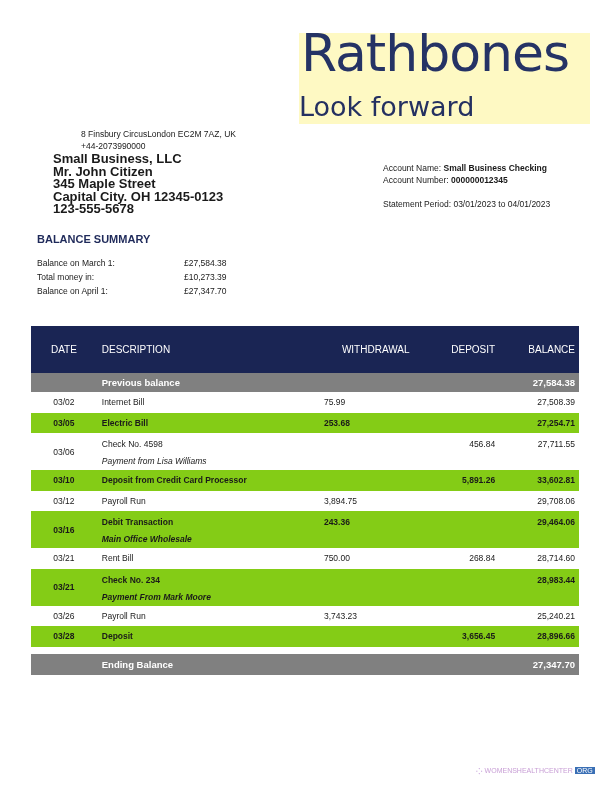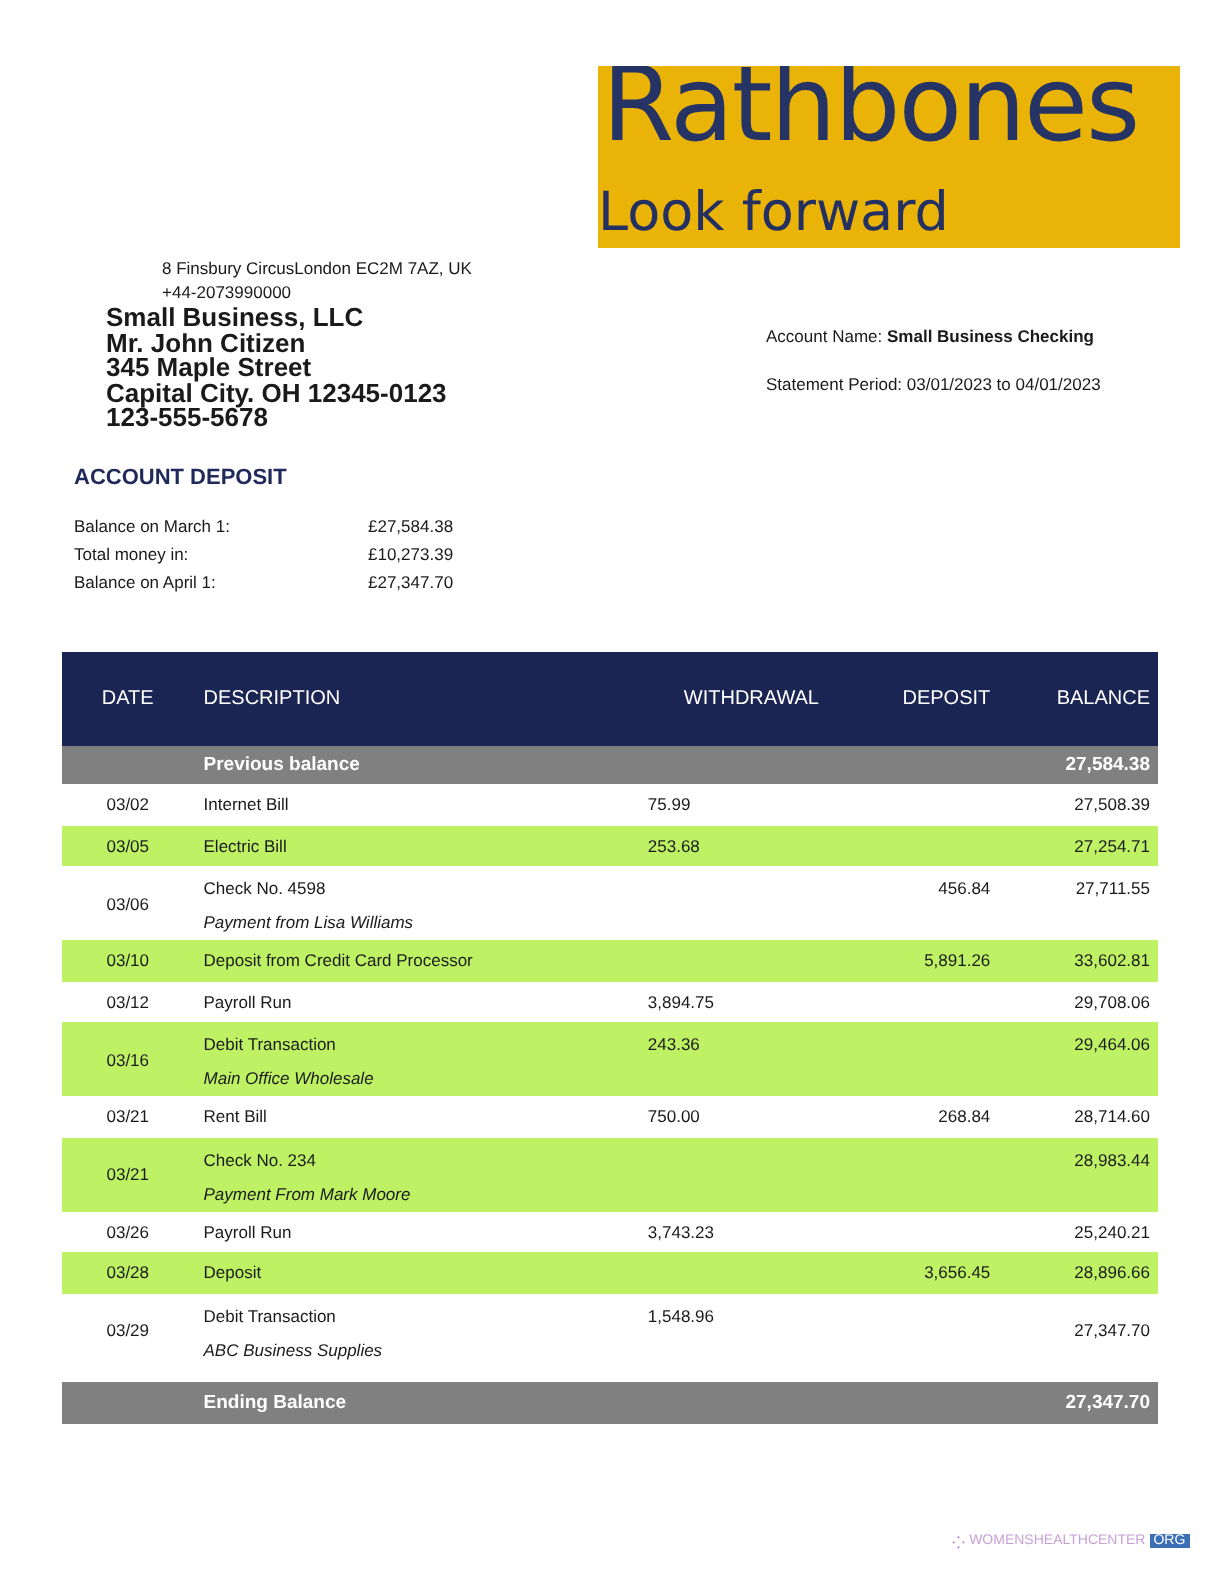--- a/index.html
+++ b/index.html
@@ -1,21 +1,21 @@
 <!DOCTYPE html>
 <html><head>
 <meta charset="utf-8">
 <style>
   * { box-sizing: border-box; margin: 0; padding: 0; }
   html, body { width: 607px; height: 787px; background: #ffffff; overflow: hidden; }
   body { position: relative; font-family: "Liberation Sans", sans-serif; color: #1a1a1a; }
 
   .logo {
     position: absolute; left: 299px; top: 33px; width: 291px; height: 91px;
-    background: #eab308; overflow: hidden;
+    background: #fef9c3; overflow: hidden;
   }
   .logo .brand {
     position: absolute; left: 2px; top: -6px;
     font-family: "DejaVu Sans", sans-serif; font-size: 52px; letter-spacing: -1px;
     color: #253365; font-weight: normal; line-height: 1;
   }
   .logo .tagline {
     position: absolute; left: 0px; top: 60px;
     font-family: "DejaVu Sans", sans-serif; font-size: 27px; letter-spacing: 0px;
     color: #243061; line-height: 1;
@@ -45,21 +45,21 @@
   .c-date { width: 66px; text-align: center !important; }
   .c-desc { width: 235px; padding-left: 5px !important; }
   .c-wd   { width: 95px; margin-left: 12px; }
   .c-dep  { width: 80px; text-align: right !important; padding-right: 12px !important; }
   .c-bal  { width: 72px; text-align: right !important; padding-right: 4px !important; }
 
   tr.prev td, tr.ending td { background: #808080; color: #ffffff; font-weight: bold; font-size: 9.5px; height: 19px; }
   tr.ending td { height: 21px; }
   tr.single td { height: 20.5px; }
   tr.double td { height: 37px; }
-  tr.shade td { background: #bef264; }
+  tr.shade td { background: #84cc16; font-weight: bold; }
   .sub { display: block; font-style: italic; margin-top: 7px; }
   .top-align { vertical-align: top !important; padding-top: 6px !important; }
   tr.spacer td { height: 7px; background: #ffffff; }
 
   .watermark {
     position: absolute; left: 476px; top: 765px; font-size: 7px; color: #c9a0d6;
     display: flex; align-items: center; gap: 2px;
   }
   .watermark .dots { color: #b07acb; font-size: 8px; }
   .watermark .org { background: #3a6fb5; color: #fff; padding: 0 2px; font-size: 7px; }
@@ -83,24 +83,28 @@
   <div>345 Maple Street</div>
   <div>Capital City. OH 12345-0123</div>
   <div>123-555-5678</div>
 </div>
 
 <div class="account-info">
   <div>
     <span>Account Name:</span>
     <b>Small Business Checking</b>
   </div>
+  <div>
+    <span>Account Number:</span>
+    <b>000000012345</b>
+  </div>
   <div class="period">Statement Period: 03/01/2023 to 04/01/2023</div>
 </div>
 
-<div class="summary-title">ACCOUNT DEPOSIT</div>
+<div class="summary-title">BALANCE SUMMARY</div>
 <div class="summary">
   <div class="row">
     <span class="lbl">Balance on March 1:</span>
     <span>£27,584.38</span>
   </div>
   <div class="row">
     <span class="lbl">Total money in:</span>
     <span>£10,273.39</span>
   </div>
   <div class="row">
@@ -200,30 +204,20 @@
       <td class="c-dep"></td>
       <td class="c-bal">25,240.21</td>
     </tr>
     <tr class="single shade">
       <td class="c-date">03/28</td>
       <td class="c-desc">Deposit</td>
       <td class="c-wd"></td>
       <td class="c-dep">3,656.45</td>
       <td class="c-bal">28,896.66</td>
     </tr>
-    <tr class="double">
-      <td class="c-date">03/29</td>
-      <td class="c-desc top-align">
-        <span>Debit Transaction</span>
-        <span class="sub">ABC Business Supplies</span>
-      </td>
-      <td class="c-wd top-align">1,548.96</td>
-      <td class="c-dep"></td>
-      <td class="c-bal">27,347.70</td>
-    </tr>
     <tr class="spacer">
         <td colspan="5"></td>
       </tr>
     <tr class="ending">
       <td class="c-date"></td>
       <td class="c-desc">Ending Balance</td>
       <td class="c-wd"></td>
       <td class="c-dep"></td>
       <td class="c-bal">27,347.70</td>
     </tr>

